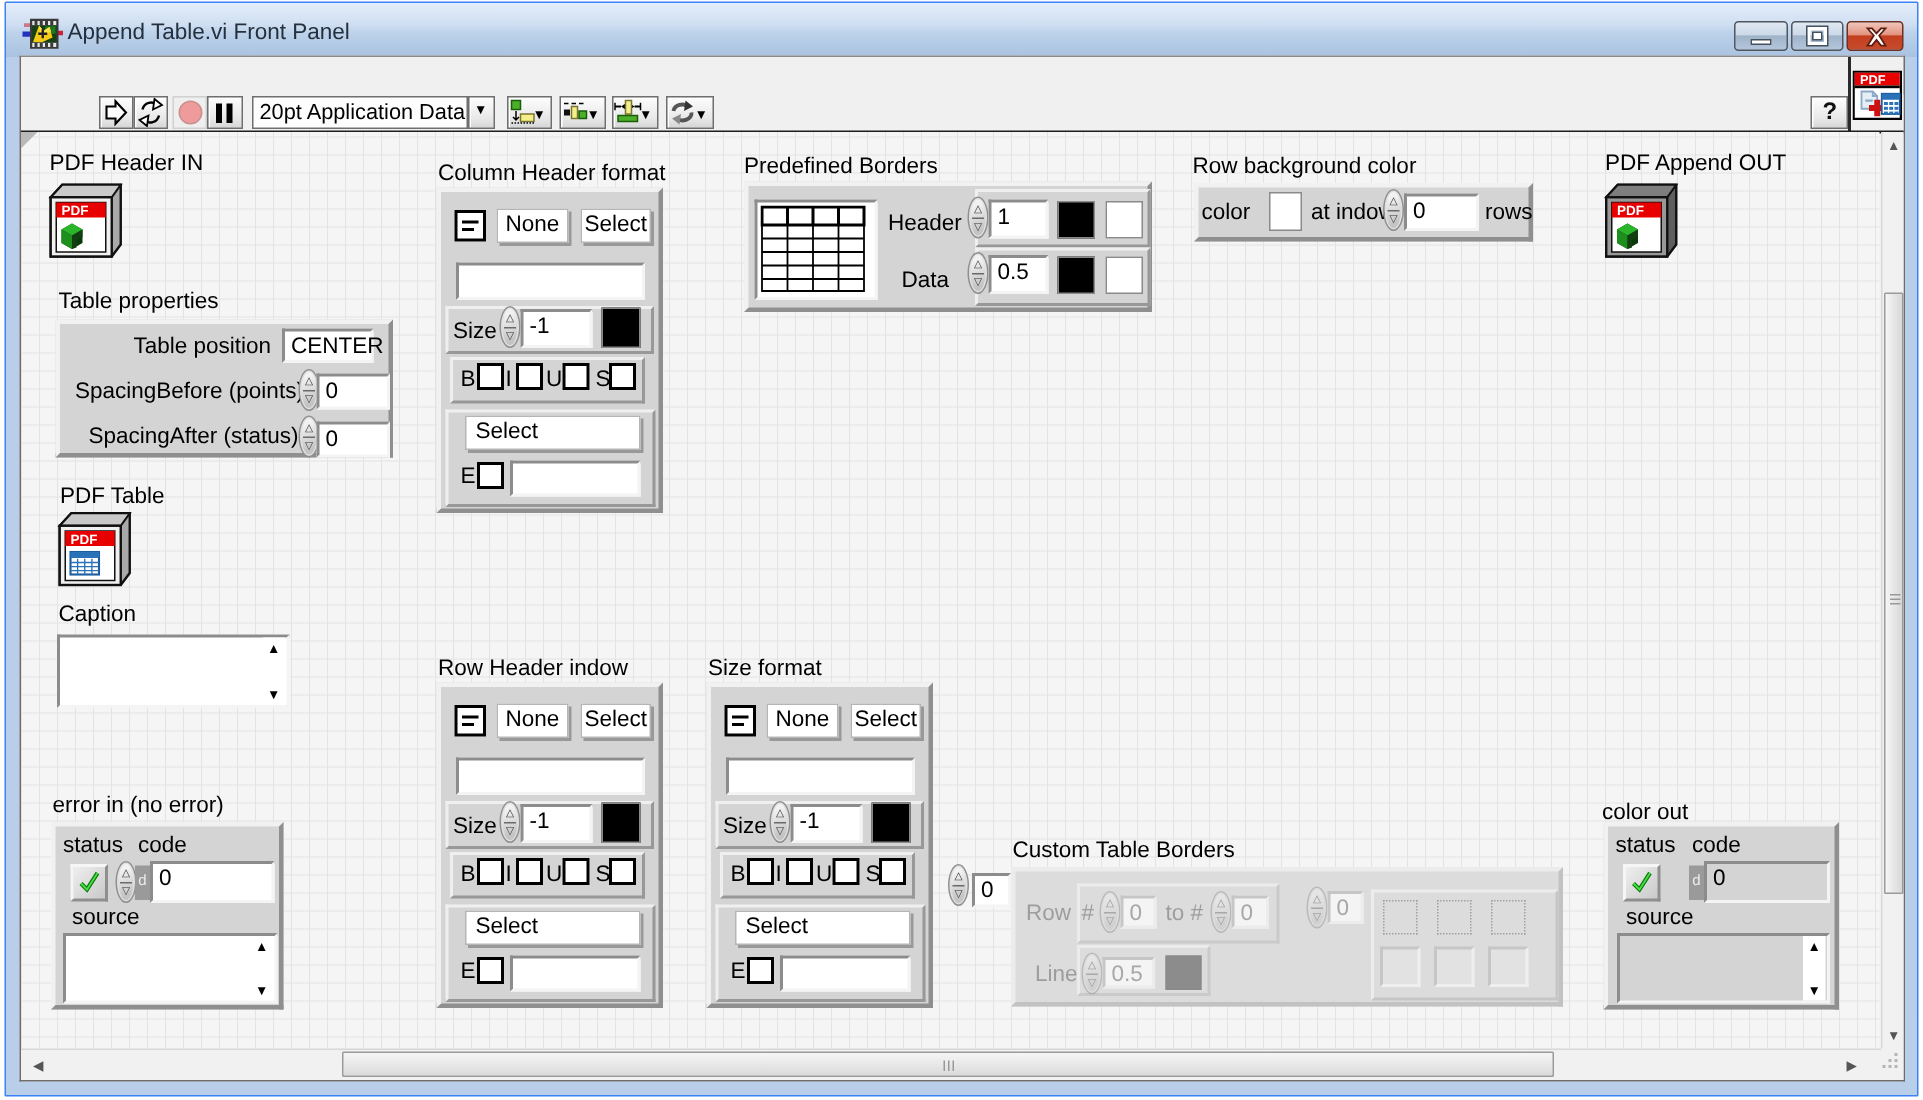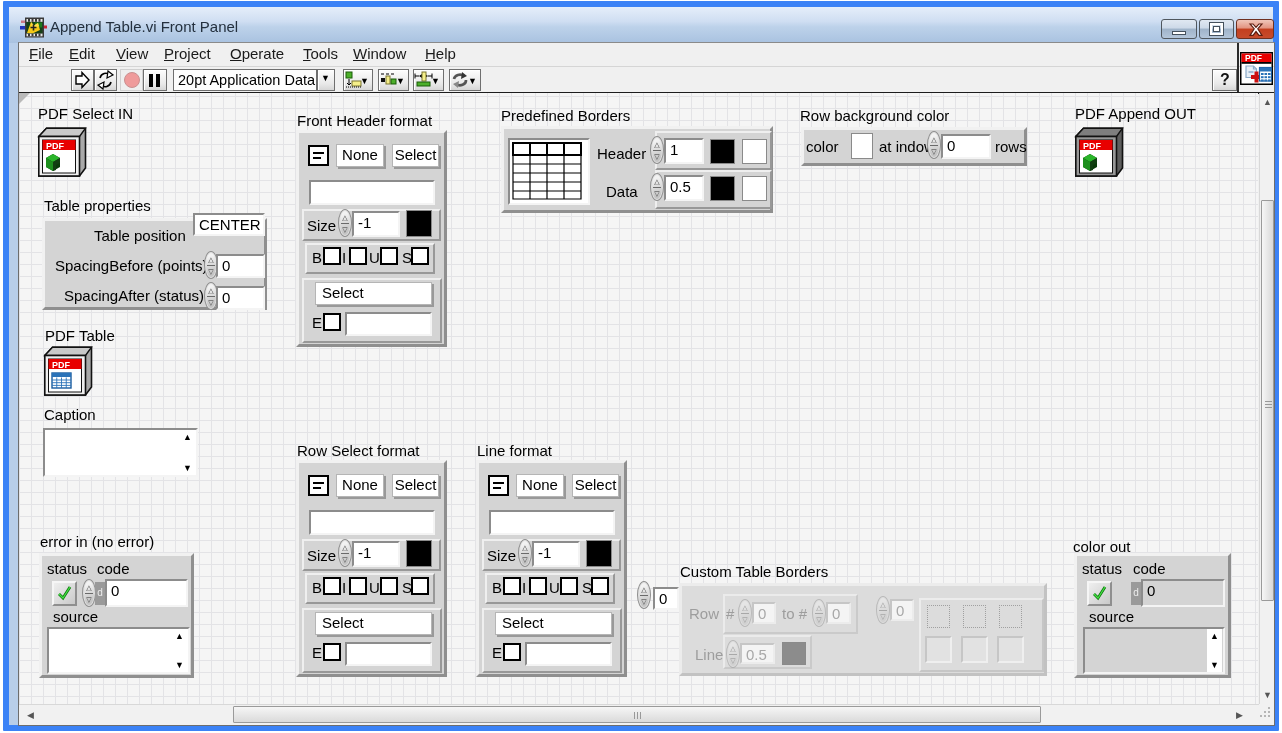--- a/index.html
+++ b/index.html
@@ -1,17 +1,17 @@
 <!DOCTYPE html>
 <html><head><meta charset="utf-8"><style>
 *{margin:0;padding:0;box-sizing:border-box}
 html,body{width:1282px;height:733px;overflow:hidden;background:#fff}
 body{font-family:"Liberation Sans",sans-serif;position:relative}
 .abs{position:absolute}
-#win{position:absolute;left:3px;top:1px;width:1276px;height:730px;background:#b8cee9;border:6px solid #3b82f6;border-radius:1px}
+#win{position:absolute;left:3px;top:1px;width:1276px;height:730px;background:#b8cee9;border:1px solid #3b82f6;border-radius:1px}
 #titlebar{position:absolute;left:0;top:0;width:100%;height:36px;
  background:linear-gradient(#e5eefa 0%,#cfdef2 40%,#bdd2ea 55%,#a9c2e0 100%);}
 #title{position:absolute;left:41px;top:11px;font-size:15px;color:#24303e;white-space:nowrap}
 .wbtn{position:absolute;top:12px;height:20px;border:1px solid #50575e;border-radius:3px}
 #bmin{left:1152px;width:36px;background:linear-gradient(#e0e8f2 0%,#cdd9e8 45%,#9fb3c9 50%,#b4c6da 100%)}
 #bmax{left:1190px;width:35px;background:linear-gradient(#e0e8f2 0%,#cdd9e8 45%,#9fb3c9 50%,#b4c6da 100%)}
 #bclose{left:1227px;width:38px;background:linear-gradient(#f0c6ba 0%,#e29380 45%,#c33f1f 50%,#c64b2c 100%);border-color:#6e3021}
 #content{position:absolute;left:9px;top:35px;width:1257px;height:684px;background:#f0f0f0;border:1px solid #6d6d6d;border-top-color:#8a8a8a}
 #menubar{position:absolute;left:0;top:0;width:100%;height:24px;background:#f0f0f0;border-bottom:1px solid #d5d5d5}
 .mi{position:absolute;top:2px;font-size:15px;color:#1a1a1a;white-space:nowrap}
@@ -73,30 +73,20 @@
           <div class="abs" style="left:2px;top:2px;width:5px;height:4px;background:#fff;outline:1px solid #44505c"></div>
         </div>
       </div>
 <div class="wbtn" id="bclose">
         <svg class="abs" style="left:11px;top:3px" width="16" height="14" viewBox="0 0 16 14">
           <path d="M2 1 L5 1 L8 4.5 L11 1 L14 1 L9.8 6 L14 13 L11 13 L8 9 L5 13 L2 13 L6.2 6 Z" fill="#fff" stroke="#5d1d10" stroke-width="1.2" transform="scale(1,0.95)"></path>
         </svg>
       </div>
 </div>
 <div id="content">
-<div id="menubar">
-<span class="mi" style="left:10px"><u>F</u>ile</span>
-<span class="mi" style="left:50px"><u>E</u>dit</span>
-<span class="mi" style="left:97px"><u>V</u>iew</span>
-<span class="mi" style="left:145px"><u>P</u>roject</span>
-<span class="mi" style="left:211px"><u>O</u>perate</span>
-<span class="mi" style="left:284px"><u>T</u>ools</span>
-<span class="mi" style="left:334px"><u>W</u>indow</span>
-<span class="mi" style="left:406px"><u>H</u>elp</span>
-</div>
 <div id="toolbar">
 <div class="tbtn" style="left:52px;width:23px"><svg width="21" height="20" viewBox="0 0 21 20">
             <path d="M4 6 L10 6 L10 2.5 L17 10 L10 17.5 L10 14 L4 14 Z" fill="#fdfdfd" stroke="#000" stroke-width="1.4"></path>
           </svg></div>
 <div class="tbtn" style="left:75px;width:23px"><svg width="21" height="20" viewBox="0 0 21 20">
             <g fill="none" stroke="#000" stroke-width="1.6">
               <path d="M5 8 A6 6 0 0 1 15 5"></path>
               <path d="M16 12 A6 6 0 0 1 6 15"></path>
             </g>
             <path d="M13 1 L18 5 L12 8 Z" fill="#fff" stroke="#000" stroke-width="1.2"></path>
@@ -164,40 +154,40 @@
           <rect x="21" y="24.2" width="2.6" height="2"></rect>
           <rect x="24.5" y="24.2" width="2.6" height="2"></rect>
           <rect x="28" y="24.2" width="2.6" height="2"></rect>
           <rect x="21" y="27.4" width="2.6" height="2"></rect>
           <rect x="24.5" y="27.4" width="2.6" height="2"></rect>
           <rect x="28" y="27.4" width="2.6" height="2"></rect>
         </g>
 </svg>
 <div id="panel">
 <div class="abs" style="left:0;top:0;width:0;height:0;border-top:11px solid #b9b9b9;border-right:11px solid transparent"></div>
-<span class="lbl " style="left:19px;top:12px">PDF Select IN</span>
+<span class="lbl " style="left:19px;top:12px">PDF Header IN</span>
 <svg class="abs" style="left:17px;top:34px" width="51" height="50" viewBox="0 0 51 50">
 <path d="M2.8 9.5 L10.5 1.2 L49.5 1.2 L49.5 41 L43.5 49 L2.8 49 Z" fill="#a9a9a9" stroke="#111" stroke-width="1.6"></path>
 <path d="M2.8 9.5 L10.5 1.2 L49.5 1.2 L43.5 9.5 Z" fill="#c9c9c9" stroke="#111" stroke-width="1.4"></path>
 <rect x="2.8" y="9.5" width="40.7" height="39.5" fill="#f0f0f0" stroke="#111" stroke-width="1.6"></rect>
 <rect x="6.5" y="13" width="33" height="33" fill="#fff" stroke="#111" stroke-width="1"></rect>
 <rect x="6.5" y="13" width="33" height="10" fill="#e80000"></rect>
 <text x="10" y="21.5" font-size="9" font-weight="bold" fill="#fff" font-family="Liberation Sans">PDF</text>
 <g transform="translate(10,27)">
             <path d="M0 4 L7 0 L14 4 L14 13 L7 17 L0 13 Z" fill="#0a3a0a"></path>
             <path d="M0 4 L7 0 L14 4 L7 8 Z" fill="#2ab52a"></path>
             <path d="M0 4 L7 8 L7 17 L0 13 Z" fill="#1d8f1d"></path>
             <path d="M7 8 L14 4 L14 9 L10 11 L10 16 L7 17 Z" fill="#123f12"></path>
           </g>
         </svg>
 <span class="lbl " style="left:25px;top:104px">Table properties</span>
 <div class="raised" style="left:23px;top:125px;width:225px;height:92px;">
 </div>
 <span class="lbl " style="left:75px;top:134px">Table position</span>
-<div class="sunken" style="left:174px;top:120px;width:72px;height:23px;background:#fff;border-color:#8c8c8c #f4f4f4 #f4f4f4 #8c8c8c">
+<div class="sunken" style="left:174px;top:131px;width:61px;height:23px;background:#fff;border-color:#8c8c8c #f4f4f4 #f4f4f4 #8c8c8c">
           <div class="fieldtext" style="color:#000">CENTER</div>
         </div>
 <span class="lbl " style="left:36px;top:164px">SpacingBefore (points)</span>
 <div class="spin" style="left:185px;top:158px;">
           <span class="up">△</span>
           <span class="dn">▽</span>
         </div>
 <div class="sunken" style="left:197px;top:161px;width:49px;height:24px;background:#fff;border-color:#8c8c8c #f4f4f4 #f4f4f4 #8c8c8c">
           <div class="fieldtext" style="color:#000">0</div>
         </div>
@@ -247,21 +237,21 @@
 <div class="abs" style="left:76px;top:489px;width:10px;height:23px;background:#9a9a9a;color:#ececec;font-size:10px;text-align:center;line-height:22px">d</div>
 <div class="sunken" style="left:86px;top:486px;width:83px;height:28px;background:#fff;border-color:#8c8c8c #f4f4f4 #f4f4f4 #8c8c8c">
           <div class="fieldtext" style="color:#000">0</div>
         </div>
 <span class="lbl " style="left:34px;top:515px">source</span>
 <div class="sunken" style="left:28px;top:534px;width:143px;height:47px"></div>
 <div class="abs" style="left:153px;top:536px;width:15px;height:43px;background:#fff">
           <span class="sbarrow" style="left:0;top:0">▲</span>
           <span class="sbarrow" style="left:0;bottom:0">▼</span>
         </div>
-<span class="lbl " style="left:278px;top:19px">Front Header format</span>
+<span class="lbl " style="left:278px;top:19px">Column Header format</span>
 <div class="raised" style="left:277px;top:37px;width:151px;height:217px;">
 </div>
 <div class="abs" style="left:289px;top:52px;width:21px;height:21px;background:#fff;border:2px solid #000">
           <div class="abs" style="left:3px;top:5px;width:11px;height:2px;background:#000"></div>
           <div class="abs" style="left:3px;top:10px;width:8px;height:2px;background:#000"></div>
         </div>
 <div class="ring" style="left:317px;top:51px;width:48px;height:23px;text-align:center;padding-top:1px">None</div>
 <div class="ring" style="left:373px;top:51px;width:47px;height:23px;text-align:center;padding-top:1px">Select</div>
 <div class="sunken" style="left:290px;top:87px;width:126px;height:25px;background:#fff;border-color:#8c8c8c #f4f4f4 #f4f4f4 #8c8c8c">
           <div class="fieldtext" style="color:#000"></div>
@@ -288,21 +278,21 @@
 <span class="lbl " style="left:383px;top:156px">S</span>
 <div class="cb" style="left:392px;top:154px;width:18px;height:18px"></div>
 <div class="raised2" style="left:283px;top:185px;width:140px;height:65px;">
 </div>
 <div class="ring" style="left:296px;top:189px;width:117px;height:23px;padding-left:6px;padding-top:1px">Select</div>
 <span class="lbl " style="left:293px;top:221px">E</span>
 <div class="cb" style="left:304px;top:220px;width:18px;height:18px"></div>
 <div class="sunken" style="left:326px;top:219px;width:87px;height:24px;background:#fff;border-color:#8c8c8c #f4f4f4 #f4f4f4 #8c8c8c">
           <div class="fieldtext" style="color:#000"></div>
         </div>
-<span class="lbl " style="left:278px;top:349px">Row Select format</span>
+<span class="lbl " style="left:278px;top:349px">Row Header indow</span>
 <div class="raised" style="left:277px;top:367px;width:151px;height:217px;">
 </div>
 <div class="abs" style="left:289px;top:382px;width:21px;height:21px;background:#fff;border:2px solid #000">
           <div class="abs" style="left:3px;top:5px;width:11px;height:2px;background:#000"></div>
           <div class="abs" style="left:3px;top:10px;width:8px;height:2px;background:#000"></div>
         </div>
 <div class="ring" style="left:317px;top:381px;width:48px;height:23px;text-align:center;padding-top:1px">None</div>
 <div class="ring" style="left:373px;top:381px;width:47px;height:23px;text-align:center;padding-top:1px">Select</div>
 <div class="sunken" style="left:290px;top:417px;width:126px;height:25px;background:#fff;border-color:#8c8c8c #f4f4f4 #f4f4f4 #8c8c8c">
           <div class="fieldtext" style="color:#000"></div>
@@ -329,21 +319,21 @@
 <span class="lbl " style="left:383px;top:486px">S</span>
 <div class="cb" style="left:392px;top:484px;width:18px;height:18px"></div>
 <div class="raised2" style="left:283px;top:515px;width:140px;height:65px;">
 </div>
 <div class="ring" style="left:296px;top:519px;width:117px;height:23px;padding-left:6px;padding-top:1px">Select</div>
 <span class="lbl " style="left:293px;top:551px">E</span>
 <div class="cb" style="left:304px;top:550px;width:18px;height:18px"></div>
 <div class="sunken" style="left:326px;top:549px;width:87px;height:24px;background:#fff;border-color:#8c8c8c #f4f4f4 #f4f4f4 #8c8c8c">
           <div class="fieldtext" style="color:#000"></div>
         </div>
-<span class="lbl " style="left:458px;top:349px">Line format</span>
+<span class="lbl " style="left:458px;top:349px">Size format</span>
 <div class="raised" style="left:457px;top:367px;width:151px;height:217px;">
 </div>
 <div class="abs" style="left:469px;top:382px;width:21px;height:21px;background:#fff;border:2px solid #000">
           <div class="abs" style="left:3px;top:5px;width:11px;height:2px;background:#000"></div>
           <div class="abs" style="left:3px;top:10px;width:8px;height:2px;background:#000"></div>
         </div>
 <div class="ring" style="left:497px;top:381px;width:48px;height:23px;text-align:center;padding-top:1px">None</div>
 <div class="ring" style="left:553px;top:381px;width:47px;height:23px;text-align:center;padding-top:1px">Select</div>
 <div class="sunken" style="left:470px;top:417px;width:126px;height:25px;background:#fff;border-color:#8c8c8c #f4f4f4 #f4f4f4 #8c8c8c">
           <div class="fieldtext" style="color:#000"></div>

